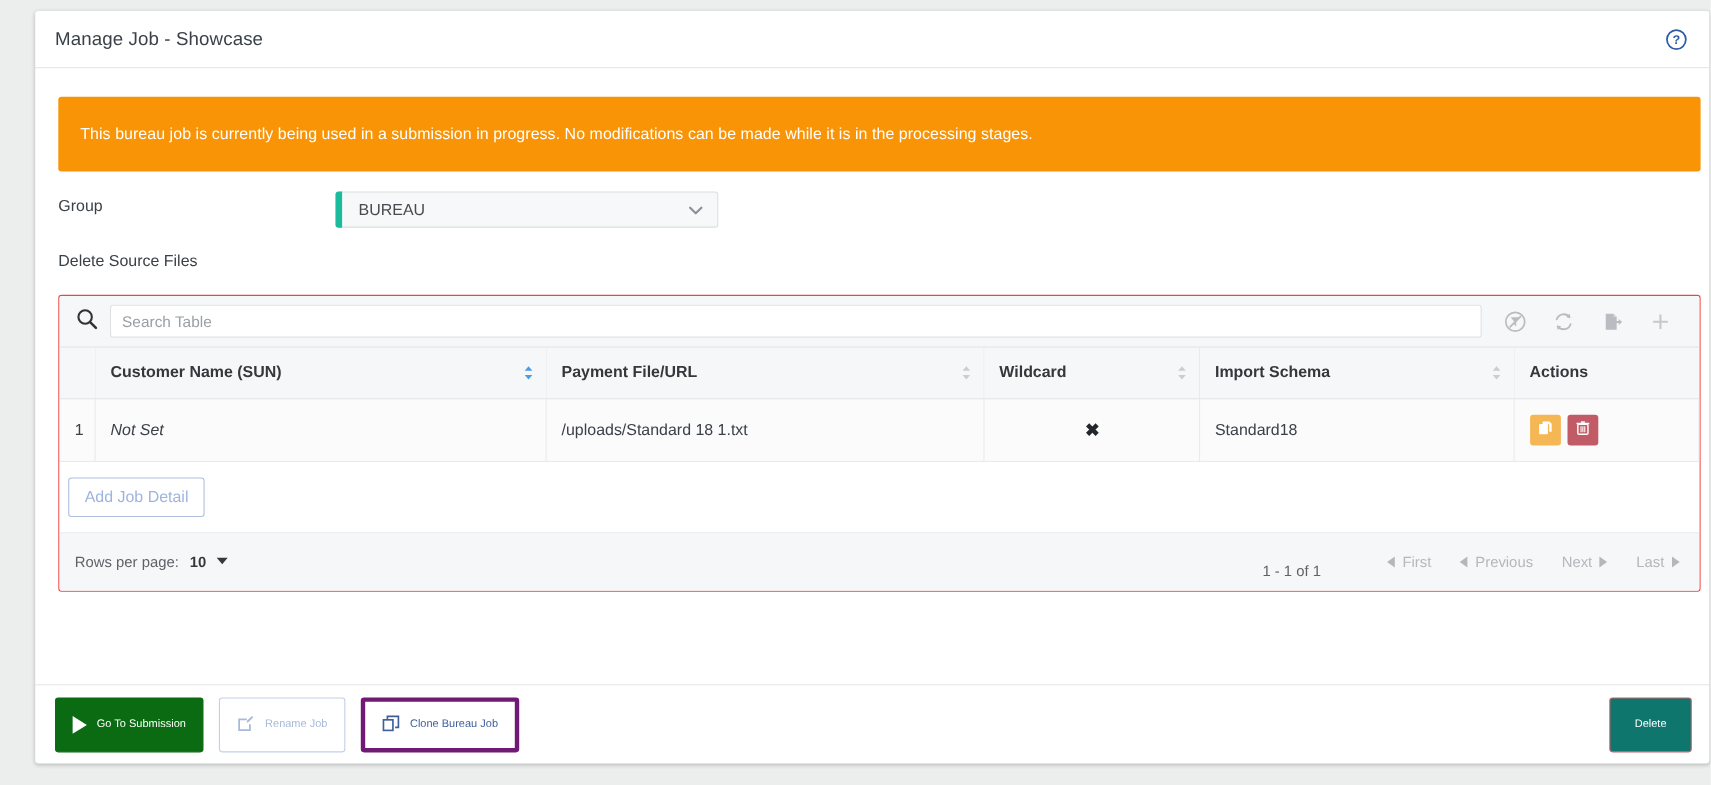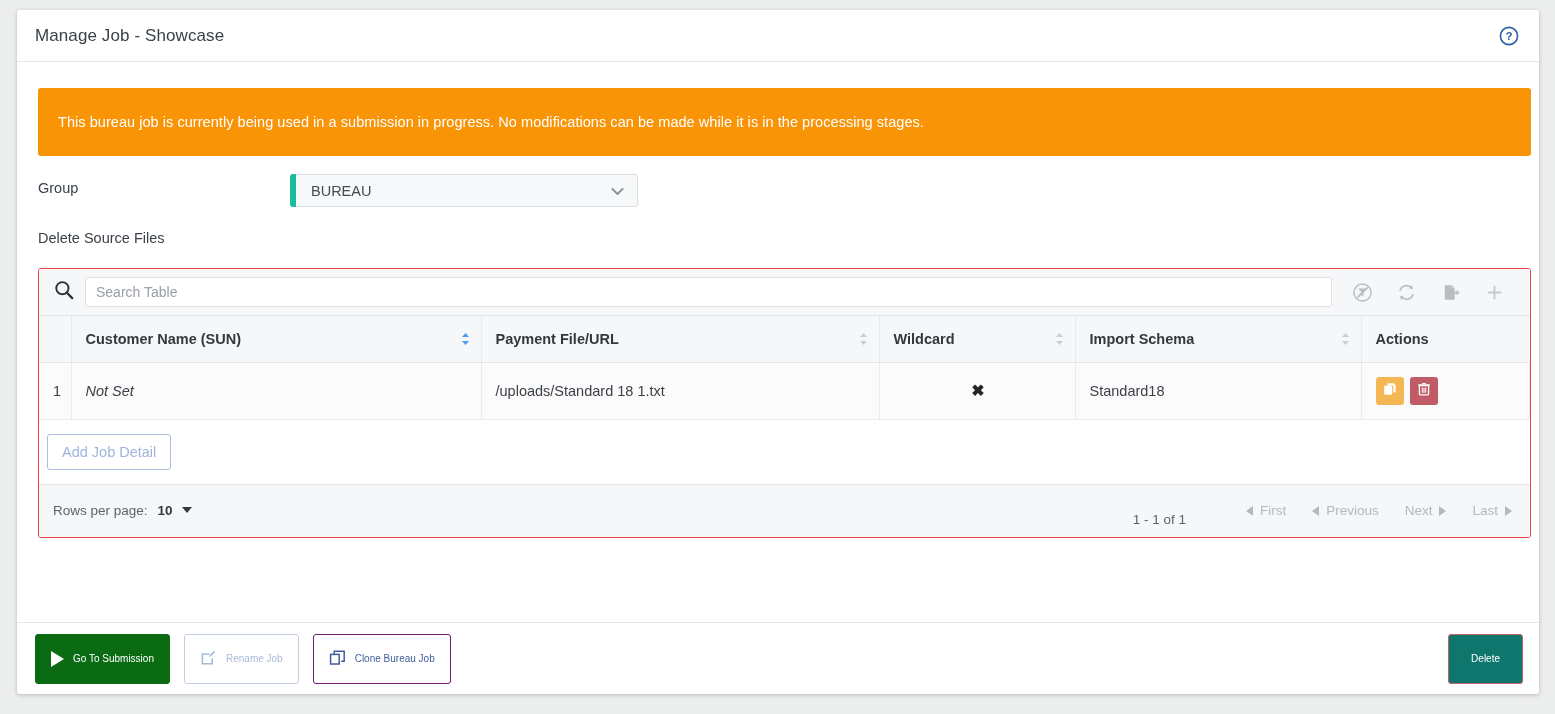--- a/index.html
+++ b/index.html
@@ -12,21 +12,21 @@
   }
   .page {
     position: relative;
     width: 1555px; height: 714px;
     overflow: hidden;
   }
 
   
   .card {
     position: absolute;
-    left: 17px; top: 10px;
+    left: 32px; top: 10px;
     width: 1522px; height: 684px;
     background: #ffffff;
     border-radius: 3px;
     box-shadow: 0 1px 4px rgba(0,0,0,0.22);
     display: flex;
     flex-direction: column;
   }
 
   
   .card-header {
@@ -340,21 +340,21 @@
   }
   .btn-disabled {
     background: #ffffff;
     border: 1px solid #c3cfe6;
     color: #a8bada;
     margin-right: 14px;
     cursor: default;
   }
   .btn-primary-outline {
     background: #ffffff;
-    border: 1px solid #701a75;
+    border: 4px solid #701a75;
     color: #3f5f9c;
   }
   .footer-spacer { flex: 1 1 auto; }
   .btn-danger {
     background: #0f766e;
     border: 1px solid #c9606b;
     color: #ffffff;
     padding: 0 22px;
   }
 </style>

